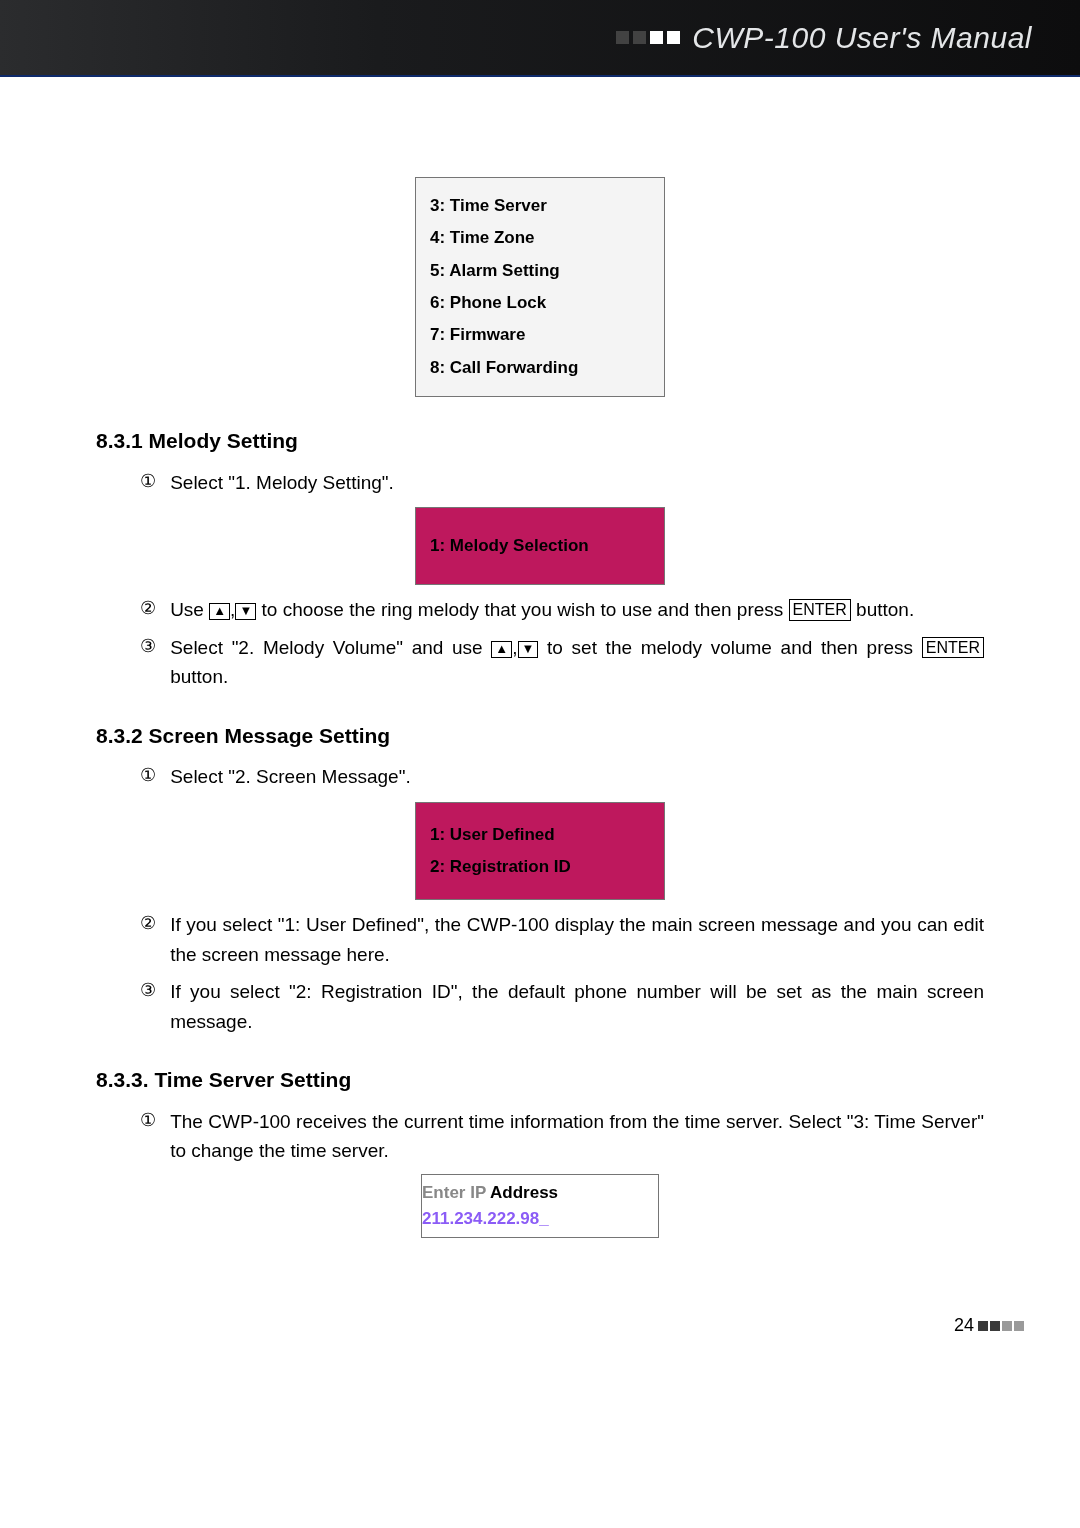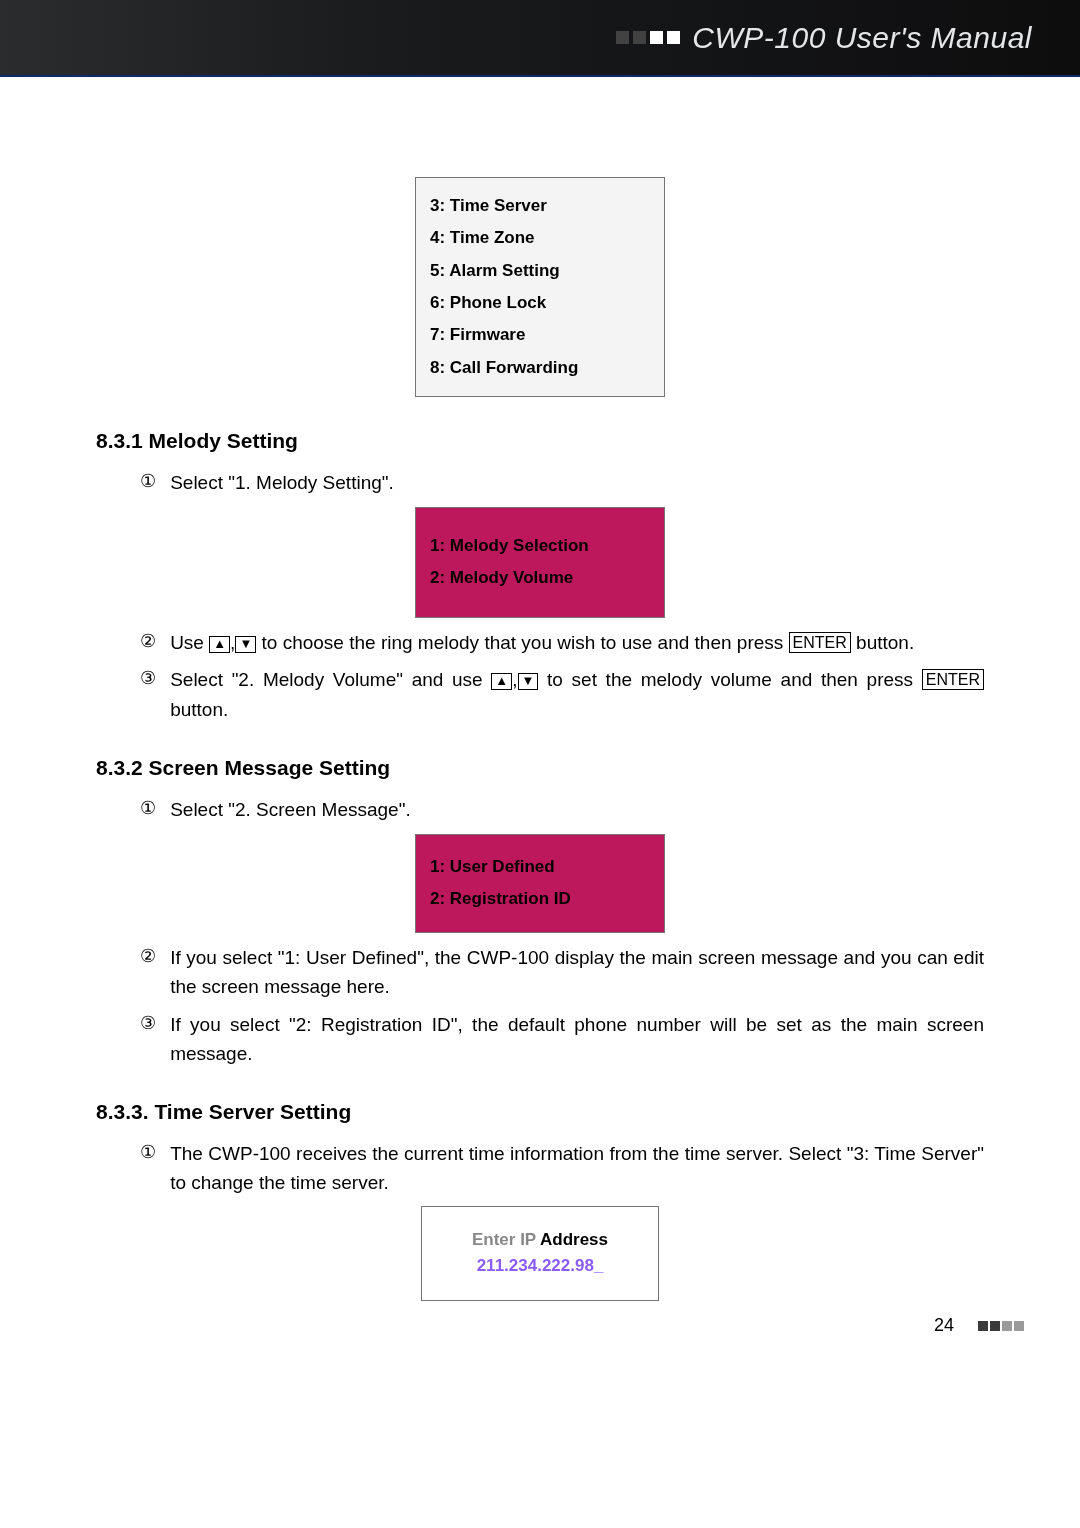--- a/index.html
+++ b/index.html
@@ -8,30 +8,30 @@
   .banner .blocks{display:flex;gap:4px;margin-right:12px}
   .banner .blocks span{width:13px;height:13px;background:#fff;display:inline-block}
   .banner .blocks span.dark{background:#424242}
   .banner-title{color:#e4e6e8;font-size:30px;font-style:italic;letter-spacing:.5px;font-weight:500}
   .content{padding:100px 96px 0 96px;font-size:19px;line-height:1.55}
   .menu-box{border:1px solid #757575;background:#f4f4f4;width:220px;margin:0 auto 24px auto;padding:12px 14px}
   .menu-box .item{font-weight:bold;font-size:17px;padding:3px 0}
   .sub-box{border:1px solid #757575;background:#be185d;width:220px;margin:10px auto;padding:22px 14px}
   .sub-box .item{font-weight:bold;font-size:17px;padding:3px 0}
   .sub-box.tight{padding:16px 14px}
-  .ip-box{border:1px solid #757575;background:#fff;width:236px;margin:6px auto;text-align:center;padding:20px 0;font-weight:bold;font-size:17px}
+  .ip-box{border:1px solid #757575;background:#fff;width:236px;margin:6px auto;padding:5px 0;font-weight:bold;font-size:17px}
   .ip-box .l2{font-weight:bold;color:#8b5cf6}
   h3{font-size:21px;font-weight:bold;margin:28px 0 10px 0}
   ol.steps{list-style:none;margin:0;padding:0}
   ol.steps li{display:flex;align-items:flex-start;gap:14px;margin:8px 0;justify-content:flex-start;padding-left:44px}
   ol.steps li .num{flex:0 0 auto;font-size:18px}
   ol.steps li .txt{flex:1;text-align:justify}
   .keybox{display:inline-block;border:1px solid #000;padding:0 3px;font-size:13px;line-height:1.15;vertical-align:1px}
   .keylabel{display:inline-block;border:1px solid #000;padding:0 3px;font-size:16px;line-height:1.2;vertical-align:1px}
-  .footer{position:absolute;bottom:38px;right:56px;display:flex;align-items:center;gap:24px;font-size:18px}
+  .footer{position:absolute;bottom:38px;right:56px;display:flex;align-items:center;gap:4px;font-size:18px}
   .footer .blocks{display:flex;gap:2px}
   .footer .blocks span{width:10px;height:10px;background:#9a9a9a;display:inline-block}
   .footer .blocks span.d{background:#3a3a3a}
   .ip-gray{color:#888}
 </style>
 </head>
 <body>
 
 <div class="page">
 
@@ -58,21 +58,20 @@
 
     <h3>8.3.1 Melody Setting</h3>
     <ol class="steps">
       <li>
         <span class="num">①</span>
         <span class="txt">Select "1. Melody Setting".</span>
       </li>
     </ol>
     <div class="sub-box">
       <div class="item">1: Melody Selection</div>
-      <div class="item">2: Melody Volume</div>
     </div>
     <ol class="steps">
       <li>
         <span class="num">②</span>
         <span class="txt">
           <span>Use </span>
           <span class="keybox">▲</span><span>,</span><span class="keybox">▼</span>
           <span> to choose the ring melody that you wish to use and then press </span>
           <span class="keylabel">ENTER</span>
           <span> button.</span>

